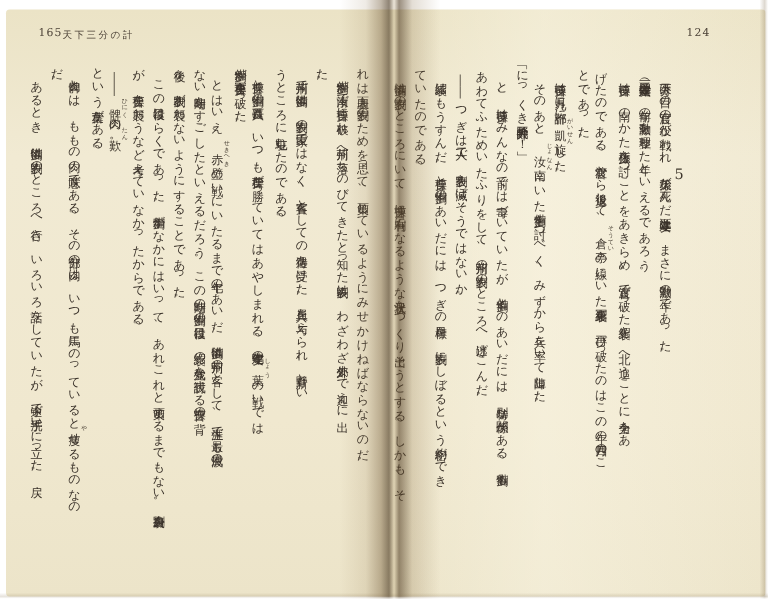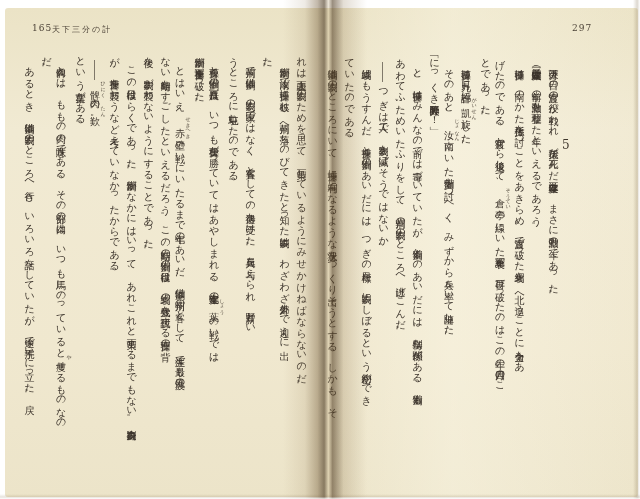--- a/index.html
+++ b/index.html
@@ -62,21 +62,21 @@
       <div class="col">後を、劉表が襲わないようにすることであった。</div>
       <div class="col indent">この役目はらくであった。劉備がなかにはいって、あれこれと画策するまでもない。劉表自身</div>
       <div class="col">が、曹操を襲おうなど考えていなかったからである。</div>
       <div class="col indent">――<ruby>髀肉<rt>ひにく</rt></ruby>の<ruby>歎<rt>たん</rt></ruby>。</div>
       <div class="col">という言葉がある。</div>
       <div class="col indent">髀肉とは、ももの肉の意味である。その部分の肉は、いつも馬にのっていると<ruby>痩<rt>や</rt></ruby>せるものなの</div>
       <div class="col">だ。</div>
       <div class="col indent">あるとき、劉備は劉表のところへ行き、いろいろ話をしていたが、途中で手洗いに立った。戻</div>
     </div>
 
-  <div class="hdr pn-right">297</div>
+  <div class="hdr pn-right">124</div>
   <div class="hdr sec-num">5</div>
   <div class="vtext vtext-right">
 
   <div class="col indent">天下分け目の官渡の役が戦われ、孫策が死んだ建安五年は、まさに激動の年であった。</div>
       <div class="col indent">翌建安六年（二〇一）は、前年の激動を整理した年といえるであろう。</div>
       <div class="col indent">曹操は、南のかた孫権を討つことをあきらめ、官渡で破った袁紹を、北へ追うことに全力をあ</div>
       <div class="col">げたのである。官渡から後退して、<ruby>倉亭<rt>そうてい</rt></ruby>の線にいた袁紹軍を、再び破ったのはこの年の四月のこ</div>
       <div class="col">とであった。</div>
       <div class="col indent">曹操は九月に許都に<ruby>凱旋<rt>がいせん</rt></ruby>した。</div>
       <div class="col indent">そのあと、<ruby>汝南<rt>じょなん</rt></ruby>にいた劉備を討つべく、みずから兵を率いて出陣した。</div>

